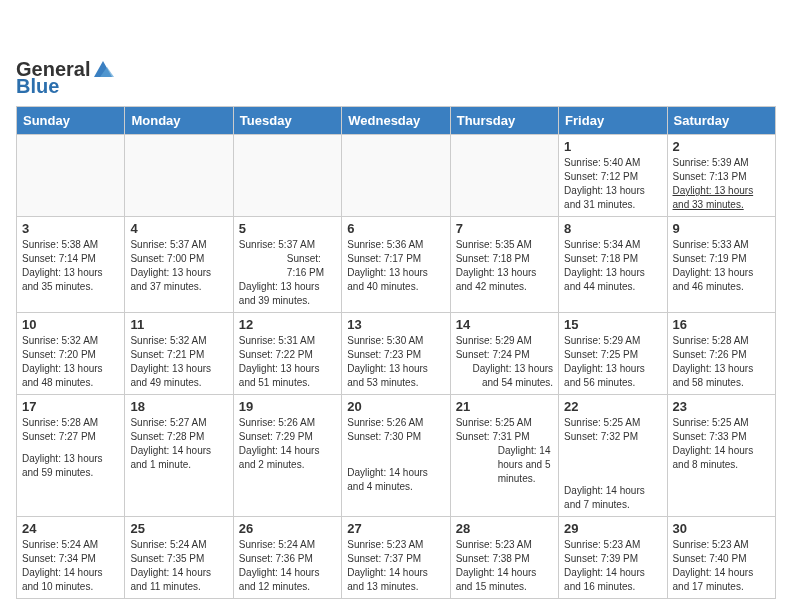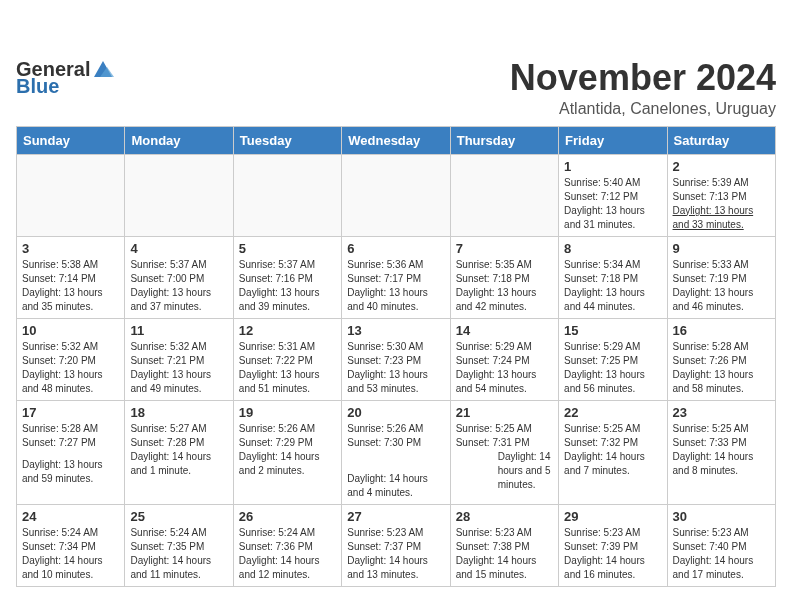--- a/index.html
+++ b/index.html
@@ -101,24 +101,20 @@
 <div class="header">
   <div class="logo">
     <div class="logo-text">
       <span class="logo-general">General</span>
       <svg class="logo-icon" viewBox="0 0 22 22">
         <polygon points="11,2 20,18 2,18" fill="#3a7fc1"></polygon>
         <polygon points="15,8 22,18 8,18" fill="#5a9fd4" opacity="0.7"></polygon>
       </svg>
     </div>
     <span class="logo-blue" style="margin-top:-6px;">Blue</span>
-  </div>
-  <div class="title-section">
-    <div class="month-title">November 2024</div>
-    <div class="subtitle">Atlantida, Canelones, Uruguay</div>
   </div>
 </div>
 
 <table class="calendar">
   <thead>
     <tr>
       <th>Sunday</th>
       <th>Monday</th>
       <th>Tuesday</th>
       <th>Wednesday</th>
@@ -165,21 +161,21 @@
           <div class="day-info">
             <span style="display: block;">Sunrise: 5:37 AM</span>
             <span style="display: block;">Sunset: 7:00 PM</span>
             <span style="display: block;">Daylight: 13 hours and 37 minutes.</span>
           </div>
         </td>
         <td>
           <span class="day-number">5</span>
           <div class="day-info">
             <span style="display: block;">Sunrise: 5:37 AM</span>
-            <span style="display: block;">Sunset: 7:16 PM</span>
+            <span style="display: block; margin-left: 48px;">Sunset: 7:16 PM</span>
             <span style="display: block;">Daylight: 13 hours and 39 minutes.</span>
           </div>
         </td>
         <td>
           <span class="day-number">6</span>
           <div class="day-info">
             <span style="display: block;">Sunrise: 5:36 AM</span>
             <span style="display: block;">Sunset: 7:17 PM</span>
             <span style="display: block;">Daylight: 13 hours and 40 minutes.</span>
           </div>
@@ -240,21 +236,21 @@
             <span style="display: block;">Sunrise: 5:30 AM</span>
             <span style="display: block;">Sunset: 7:23 PM</span>
             <span style="display: block;">Daylight: 13 hours and 53 minutes.</span>
           </div>
         </td>
         <td>
           <span class="day-number">14</span>
           <div class="day-info">
             <span style="display: block;">Sunrise: 5:29 AM</span>
             <span style="display: block;">Sunset: 7:24 PM</span>
-            <span style="display: block;">Daylight: 13 hours and 54 minutes.</span>
+            <span style="display: block; text-align: right;">Daylight: 13 hours and 54 minutes.</span>
           </div>
         </td>
         <td>
           <span class="day-number">15</span>
           <div class="day-info">
             <span style="display: block;">Sunrise: 5:29 AM</span>
             <span style="display: block;">Sunset: 7:25 PM</span>
             <span style="display: block;">Daylight: 13 hours and 56 minutes.</span>
           </div>
         </td>
@@ -306,21 +302,21 @@
             <span style="display: block;">Sunrise: 5:25 AM</span>
             <span style="display: block;">Sunset: 7:31 PM</span>
             <span style="display: block; margin-left: 42px;">Daylight: 14 hours and 5 minutes.</span>
           </div>
         </td>
         <td>
           <span class="day-number">22</span>
           <div class="day-info">
             <span style="display: block;">Sunrise: 5:25 AM</span>
             <span style="display: block;">Sunset: 7:32 PM</span>
-            <span style="display: block;">Daylight: 14 hours and 7 minutes.</span>
+            <span style="display: block; margin-top: 40px;">Daylight: 14 hours and 7 minutes.</span>
           </div>
         </td>
         <td>
           <span class="day-number">23</span>
           <div class="day-info">
             <span style="display: block;">Sunrise: 5:25 AM</span>
             <span style="display: block;">Sunset: 7:33 PM</span>
             <span style="display: block;">Daylight: 14 hours and 8 minutes.</span>
           </div>
         </td>

